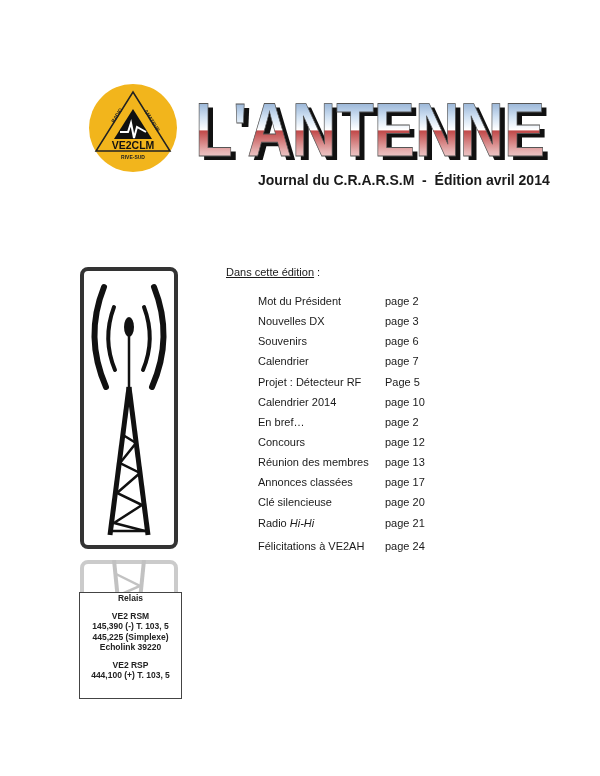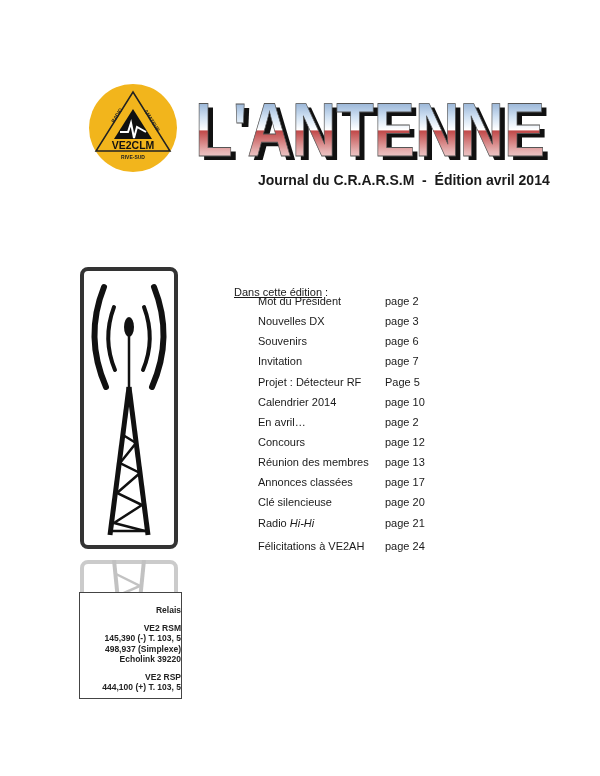--- a/index.html
+++ b/index.html
@@ -6,27 +6,27 @@
     html, body { width: 600px; height: 776px; background: #ffffff; overflow: hidden; }
     body { position: relative; font-family: "Liberation Sans", sans-serif; color: #111; }
 
     .logo { position: absolute; left: 88px; top: 83px; width: 90px; height: 90px; }
     .title-art { position: absolute; left: 193px; top: 90px; width: 362px; height: 76px; }
     .subtitle { position: absolute; left: 258px; top: 172px; font-size: 14px; font-weight: bold; color: #1a1a1a; white-space: pre; }
 
     .tower-frame { position: absolute; left: 80px; top: 267px; width: 98px; height: 282px; }
     .reflection { position: absolute; left: 80px; top: 560px; width: 98px; height: 40px; opacity: 0.25; overflow: hidden; }
 
-    .relais-box { position: absolute; left: 79px; top: 592px; width: 103px; height: 107px; border: 1px solid #444; background: #fff; text-align: right; font-family: "Liberation Sans", sans-serif; font-weight: bold; font-size: 8.5px; line-height: 10.5px; color: #222; padding-top: 12px; }
+    .relais-box { position: absolute; left: 79px; top: 592px; width: 103px; height: 107px; border: 1px solid #444; background: #fff; text-align: center; font-family: "Liberation Sans", sans-serif; font-weight: bold; font-size: 8.5px; line-height: 10.5px; color: #222; padding-top: 0; }
     .relais-box .r-title { margin-bottom: 7px; }
     .relais-box .r-name { }
     .relais-box .gap { height: 7px; }
 
     .toc { position: absolute; left: 226px; top: 266px; font-family: "Liberation Sans", sans-serif; font-size: 11px; color: #1a1a1a; }
-    .toc-heading { position: absolute; left: 8px; top: 0; white-space: nowrap; margin-top: 20px; }
+    .toc-heading { position: absolute; left: 0; top: 0; white-space: nowrap; }
     .toc-heading .u { text-decoration: underline; }
     .toc-row { position: absolute; left: 0; width: 260px; height: 14px; white-space: nowrap; }
     .toc-row .label { position: absolute; left: 0; padding-left: 32px; }
     .toc-row .page { position: absolute; left: 159px; }
     .toc-row .label i { font-style: italic; }
   </style>
 </head>
 <body>
 
 <div class="logo">
@@ -82,21 +82,21 @@
     <line x1="34" y1="0" x2="38" y2="40" stroke="#111" stroke-width="4"></line>
     <line x1="64" y1="0" x2="60" y2="40" stroke="#111" stroke-width="4"></line>
     <polyline points="36,14 60,26 37,36" fill="none" stroke="#111" stroke-width="2.5"></polyline>
   </svg>
 </div>
 
 <div class="relais-box">
   <div class="r-title">Relais</div>
   <div class="r-name">VE2 RSM</div>
   <div>145,390 (-) T. 103, 5</div>
-  <div>498,937 (Simplexe)</div>
+  <div>445,225 (Simplexe)</div>
   <div>Echolink 39220</div>
   <div class="gap"></div>
   <div class="r-name">VE2 RSP</div>
   <div>444,100 (+) T. 103, 5</div>
 </div>
 
 <div class="toc">
   <div class="toc-heading"><span class="u">Dans cette édition</span><span> :</span></div>
 
   <div class="toc-row" style="top:29px">
@@ -105,33 +105,33 @@
     </div>
   <div class="toc-row" style="top:49px">
       <span class="label">Nouvelles DX</span>
       <span class="page">page 3</span>
     </div>
   <div class="toc-row" style="top:69px">
       <span class="label">Souvenirs</span>
       <span class="page">page 6</span>
     </div>
   <div class="toc-row" style="top:89px">
-      <span class="label">Invitation</span>
+      <span class="label">Calendrier</span>
       <span class="page">page 7</span>
     </div>
   <div class="toc-row" style="top:110px">
       <span class="label">Projet :  Détecteur RF</span>
       <span class="page">Page 5</span>
     </div>
   <div class="toc-row" style="top:130px">
       <span class="label">Calendrier 2014</span>
       <span class="page">page 10</span>
     </div>
   <div class="toc-row" style="top:150px">
-      <span class="label">En avril…</span>
+      <span class="label">En bref…</span>
       <span class="page">page 2</span>
     </div>
   <div class="toc-row" style="top:170px">
       <span class="label">Concours</span>
       <span class="page">page 12</span>
     </div>
   <div class="toc-row" style="top:190px">
       <span class="label">Réunion des membres</span>
       <span class="page">page 13</span>
     </div>

